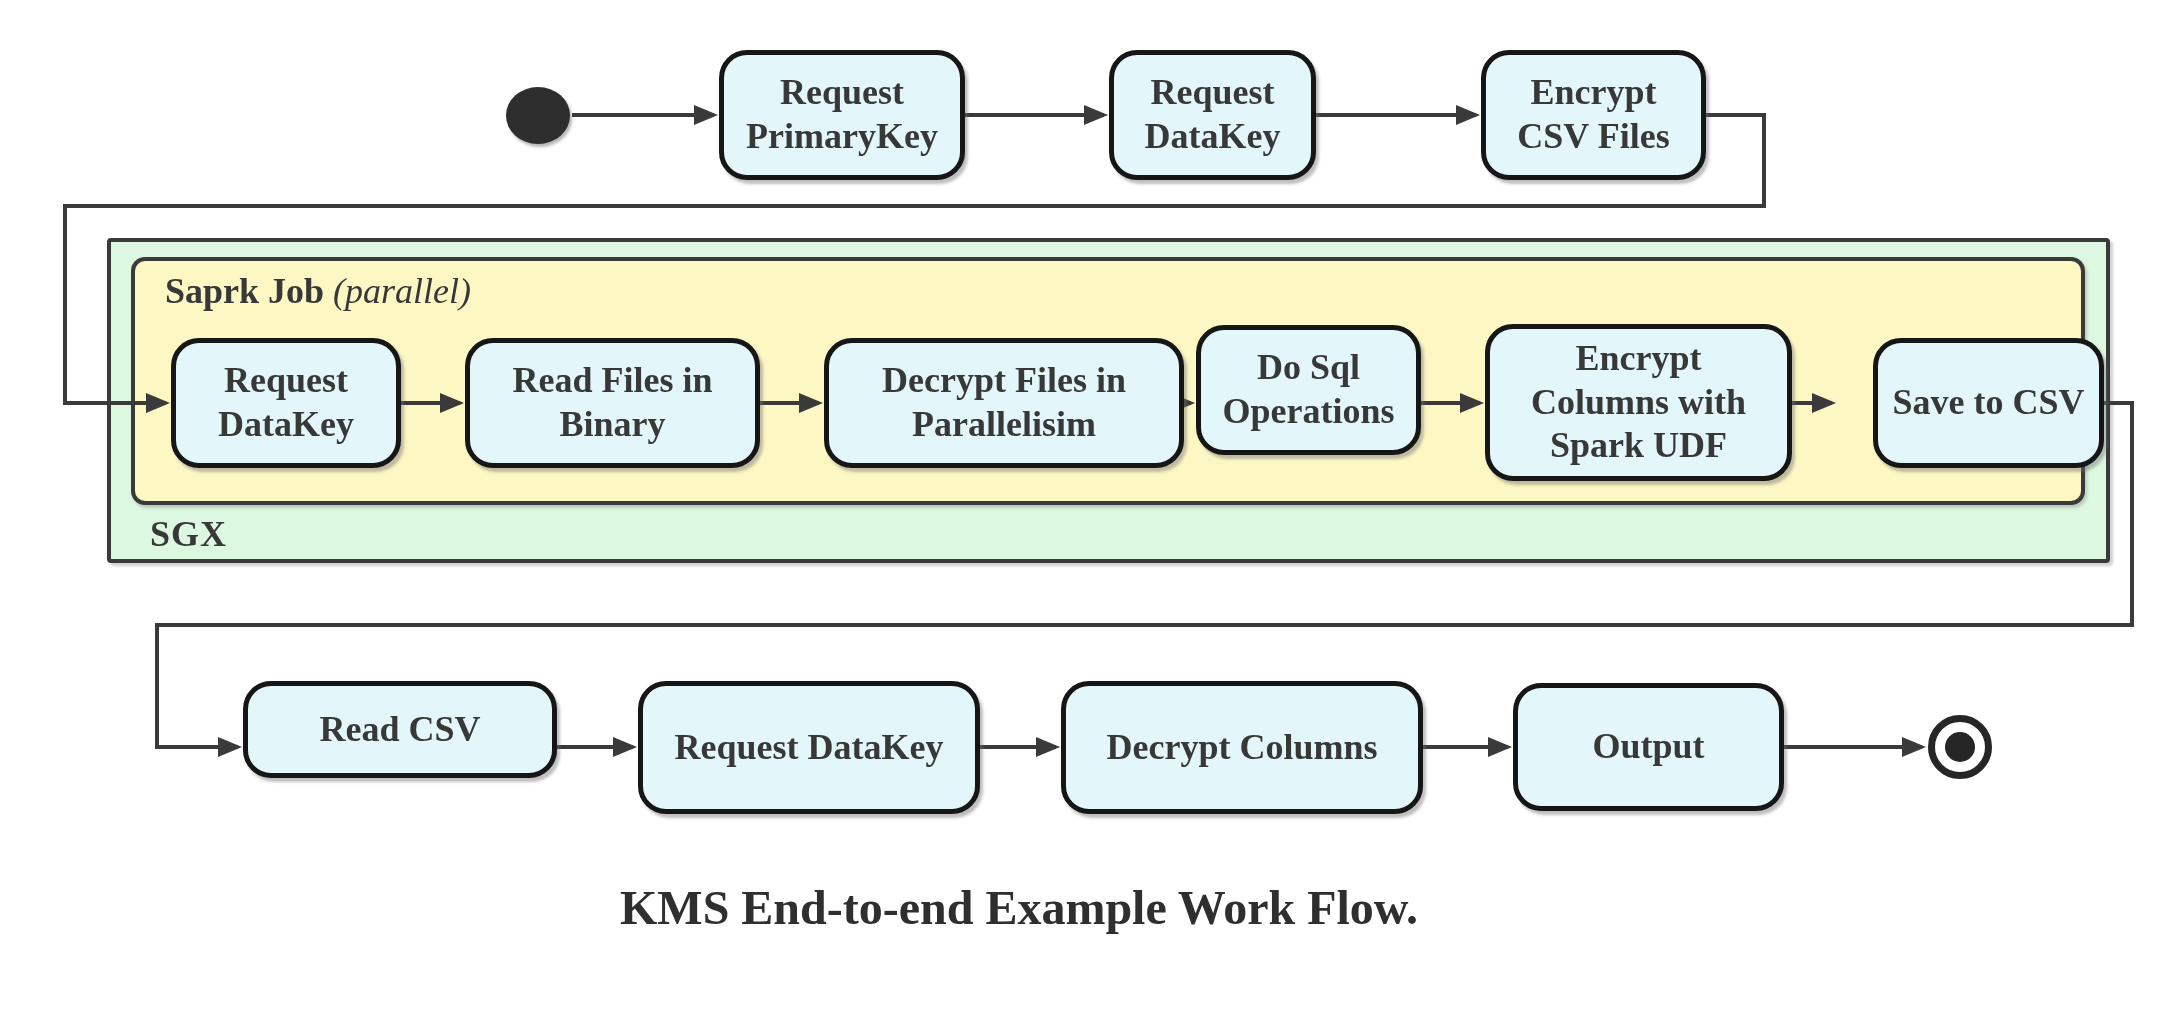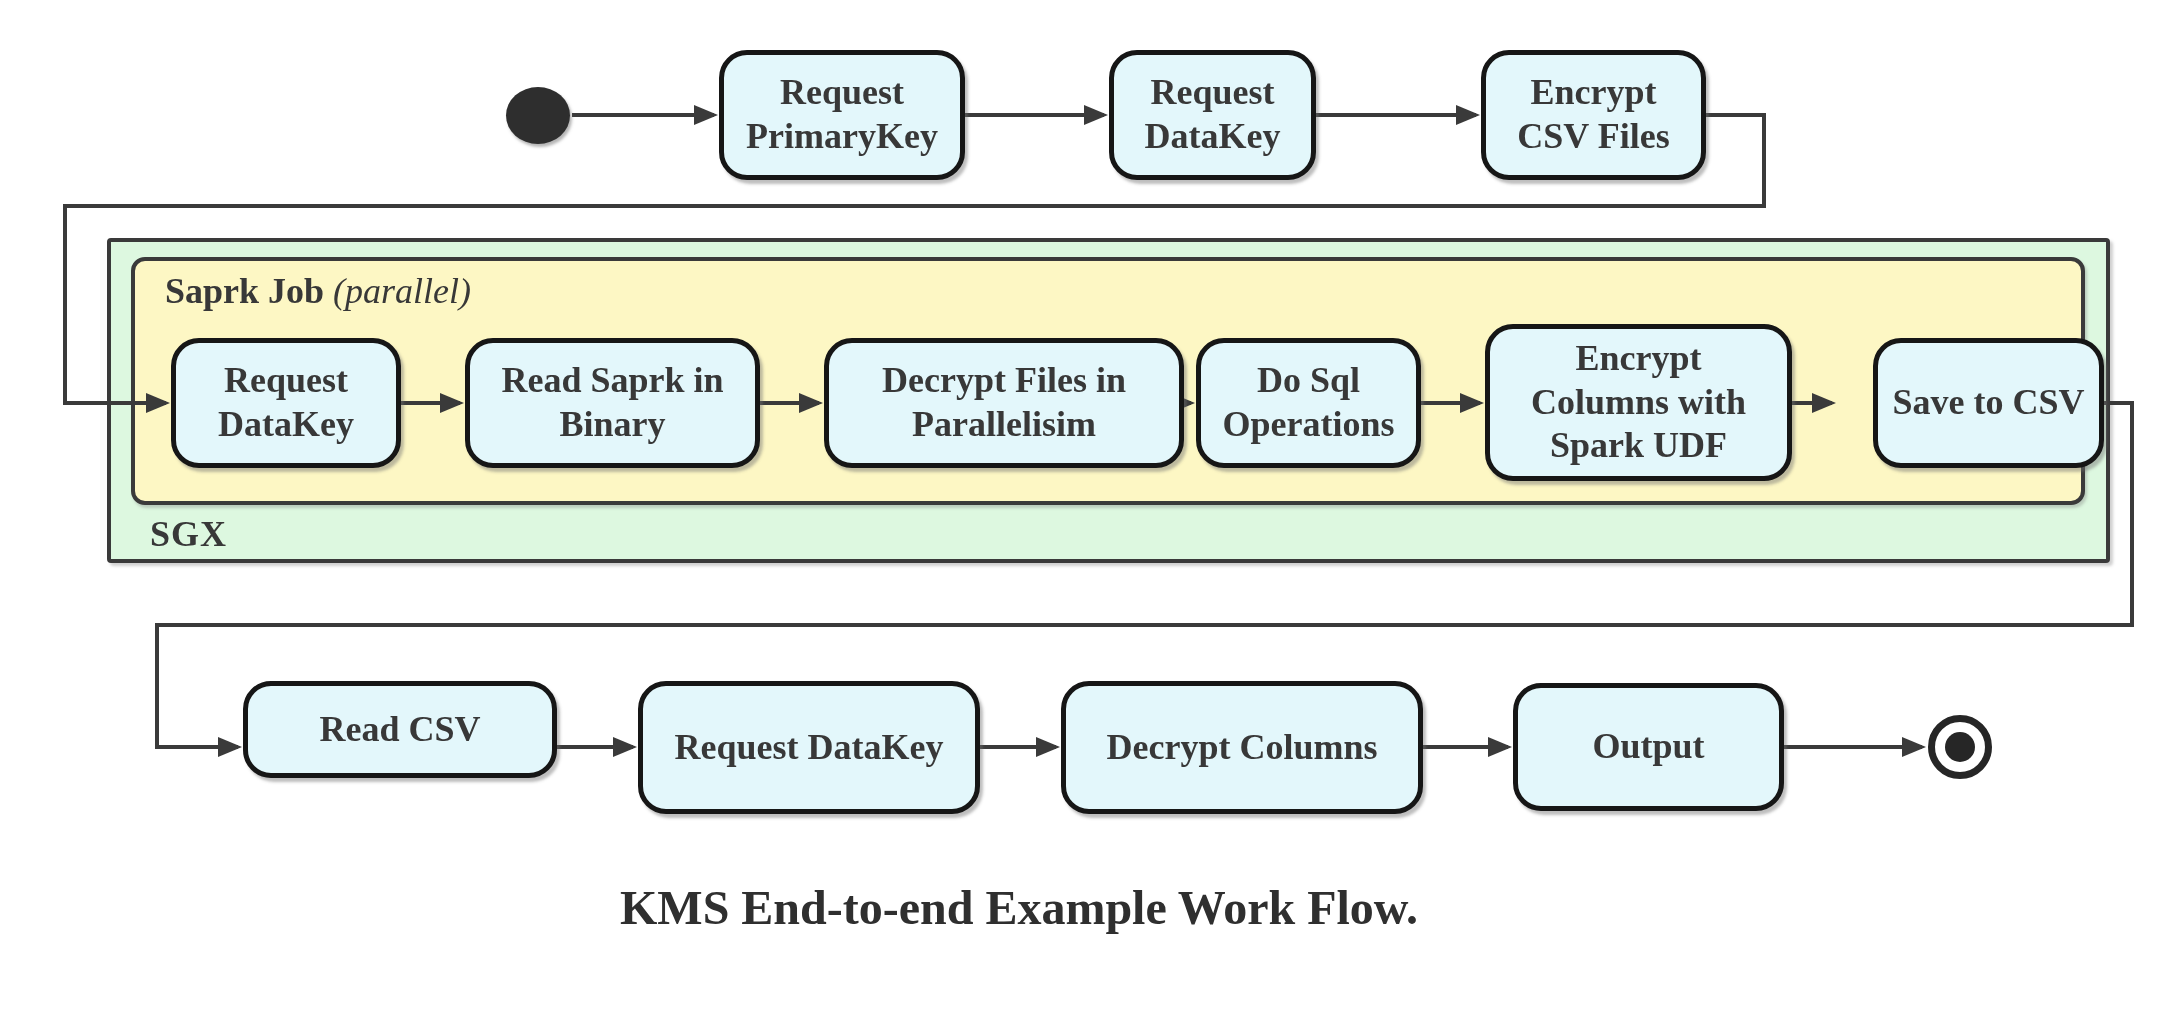--- a/index.html
+++ b/index.html
@@ -87,25 +87,25 @@
 
   <div class="node" style="left:719px;top:50px;width:246px;height:130px;">Request
 PrimaryKey</div>
   <div class="node" style="left:1109px;top:50px;width:207px;height:130px;">Request
 DataKey</div>
   <div class="node" style="left:1481px;top:50px;width:225px;height:130px;">Encrypt
 CSV Files</div>
 
   <div class="node" style="left:171px;top:338px;width:230px;height:130px;">Request
 DataKey</div>
-  <div class="node" style="left:465px;top:338px;width:295px;height:130px;">Read Saprk in
+  <div class="node" style="left:465px;top:338px;width:295px;height:130px;">Read Files in
 Binary</div>
   <div class="node" style="left:824px;top:338px;width:360px;height:130px;">Decrypt Files in
 Parallelisim</div>
-  <div class="node" style="left:1196px;top:338px;width:225px;height:130px;">Do Sql
+  <div class="node" style="left:1196px;top:325px;width:225px;height:130px;">Do Sql
 Operations</div>
   <div class="node" style="left:1485px;top:324px;width:307px;height:157px;">Encrypt
 Columns with
 Spark UDF</div>
   <div class="node" style="left:1837px;top:338px;width:231px;height:130px;margin-left:36px;">Save to CSV</div>
 
   <div class="node" style="left:243px;top:681px;width:314px;height:97px;">Read CSV</div>
   <div class="node" style="left:638px;top:681px;width:342px;height:133px;">Request DataKey</div>
   <div class="node" style="left:1513px;top:683px;width:271px;height:128px;">Output</div>
   <div class="node" style="left:1061px;top:681px;width:362px;height:133px;">Decrypt Columns</div>

